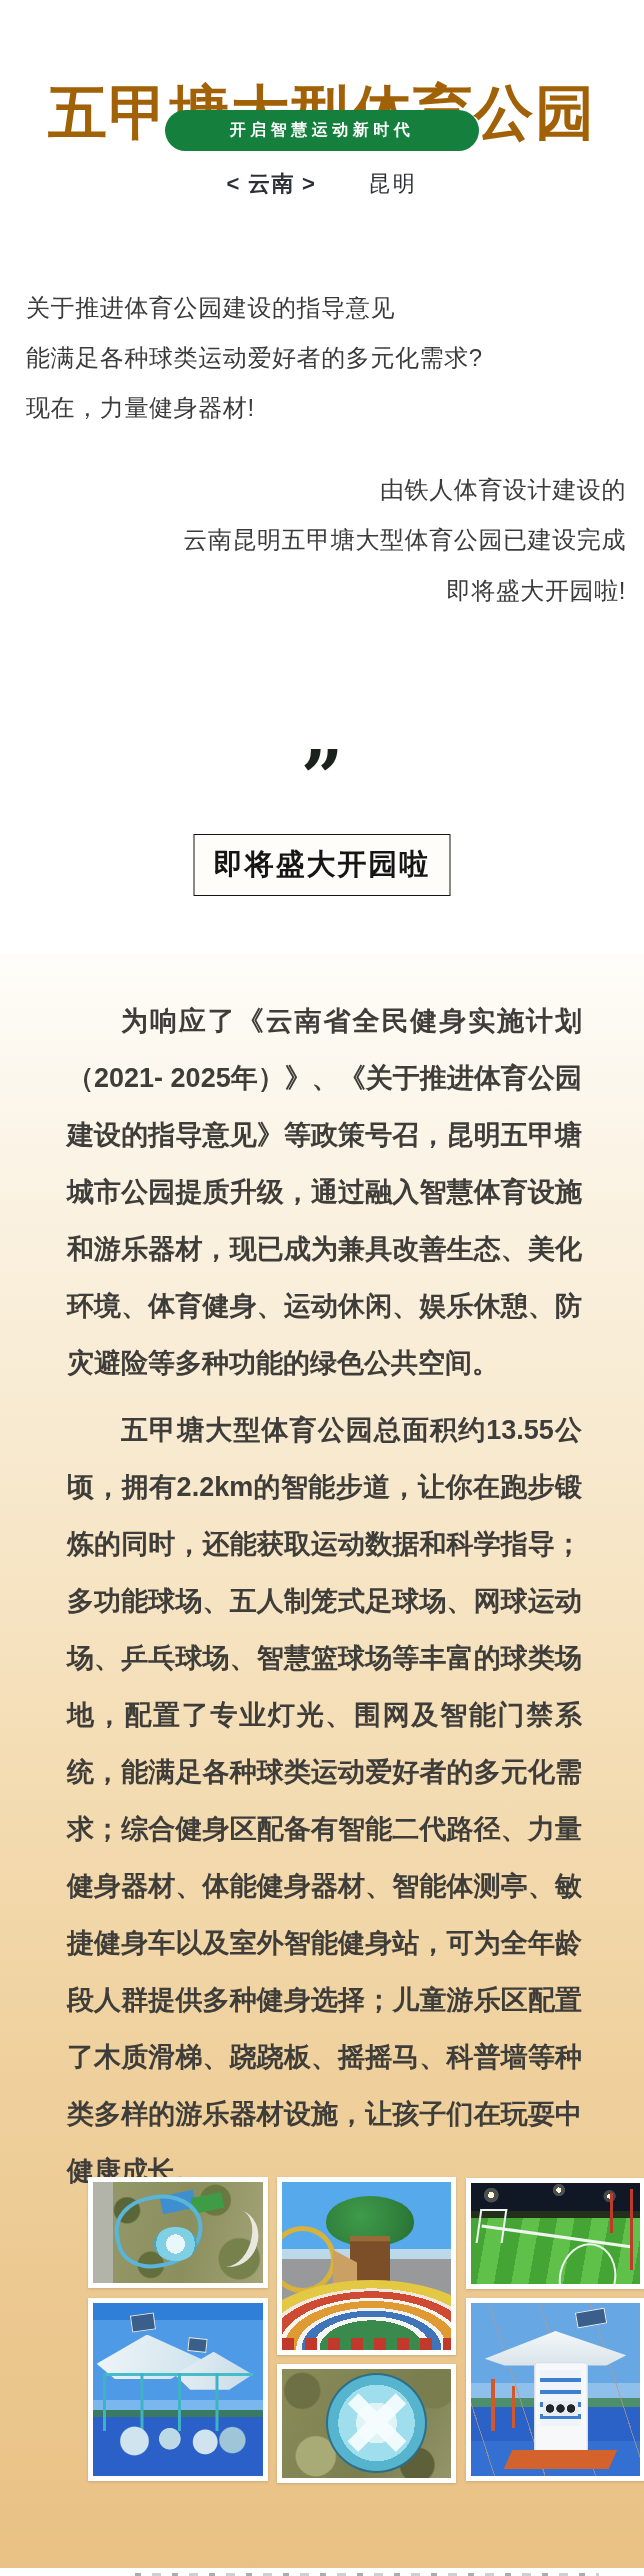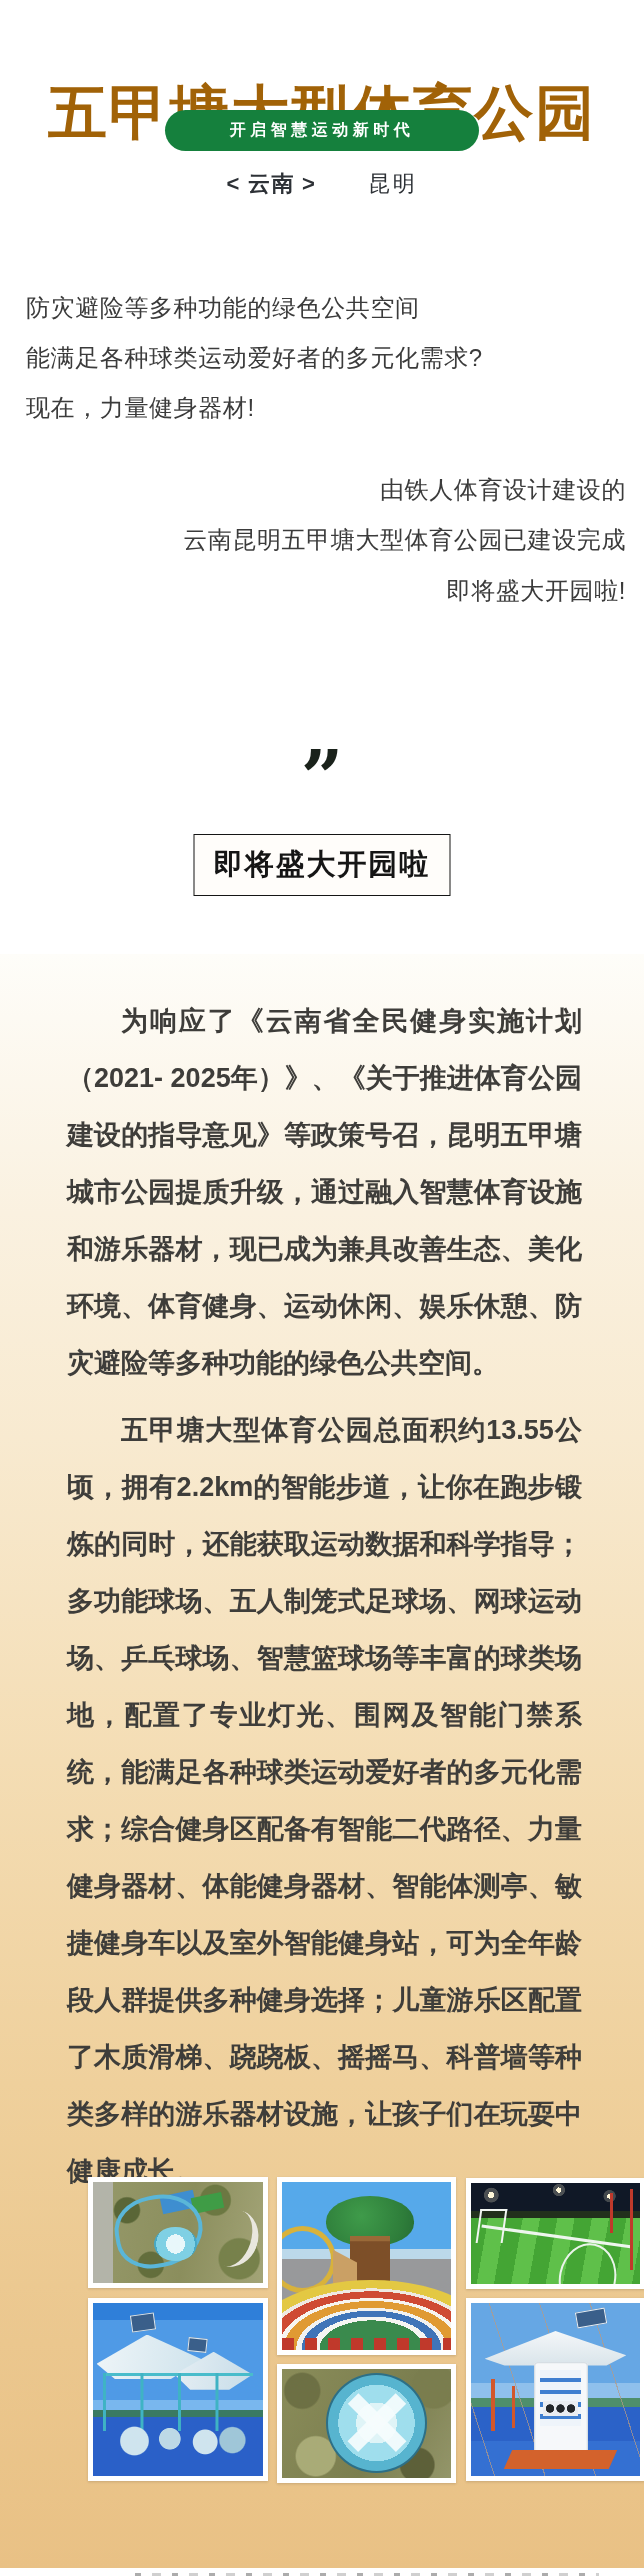--- a/index.html
+++ b/index.html
@@ -161,21 +161,21 @@
 <div class="page">
 
   <section class="hero">
     <h1 class="main-title">五甲塘大型体育公园</h1>
     <div class="pill">开启智慧运动新时代</div>
     <div class="location">
       <span class="prov">&lt; 云南 &gt;</span>
       <span class="city">昆明</span>
     </div>
     <div class="intro">
-      <div>防灾避险等多种功能的绿色公共空间</div>
+      <div>关于推进体育公园建设的指导意见</div>
       <div>能满足各种球类运动爱好者的多元化需求?</div>
       <div>现在，力量健身器材!</div>
     </div>
     <div class="builder">
       <div>由铁人体育设计建设的</div>
       <div>云南昆明五甲塘大型体育公园已建设完成</div>
       <div>即将盛大开园啦!</div>
     </div>
     <div class="quote-mark">”</div>
     <div class="highlight-box">即将盛大开园啦</div>

